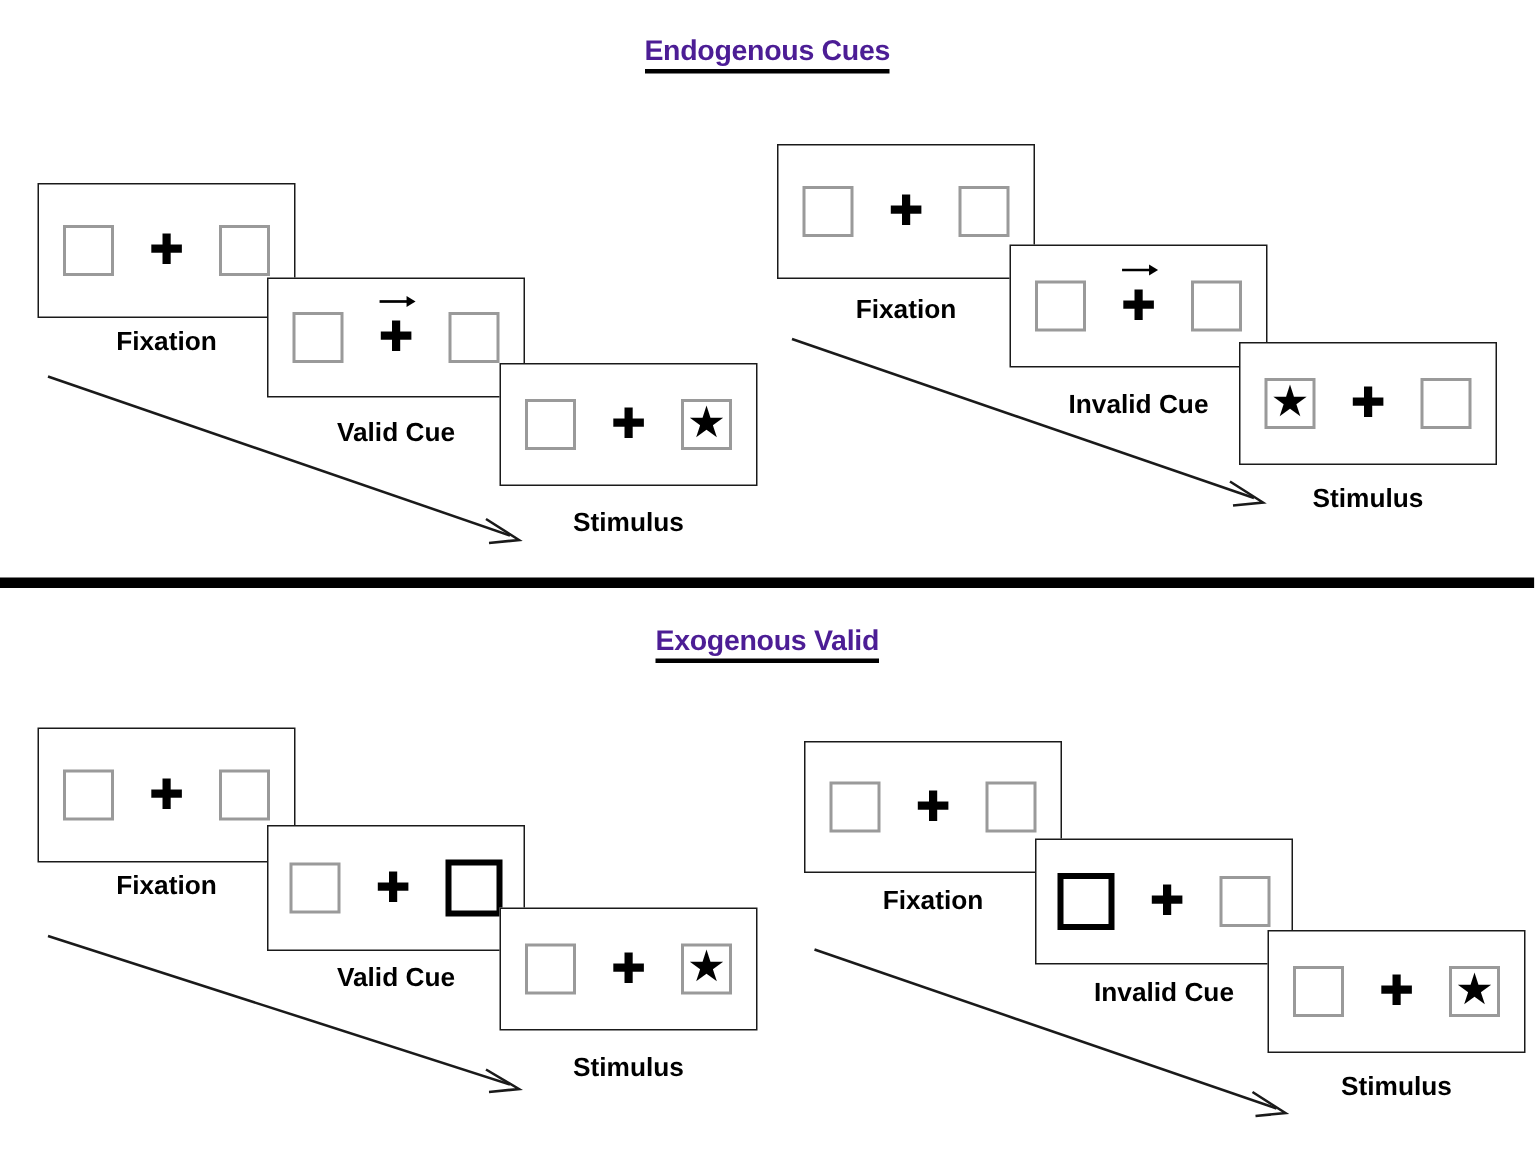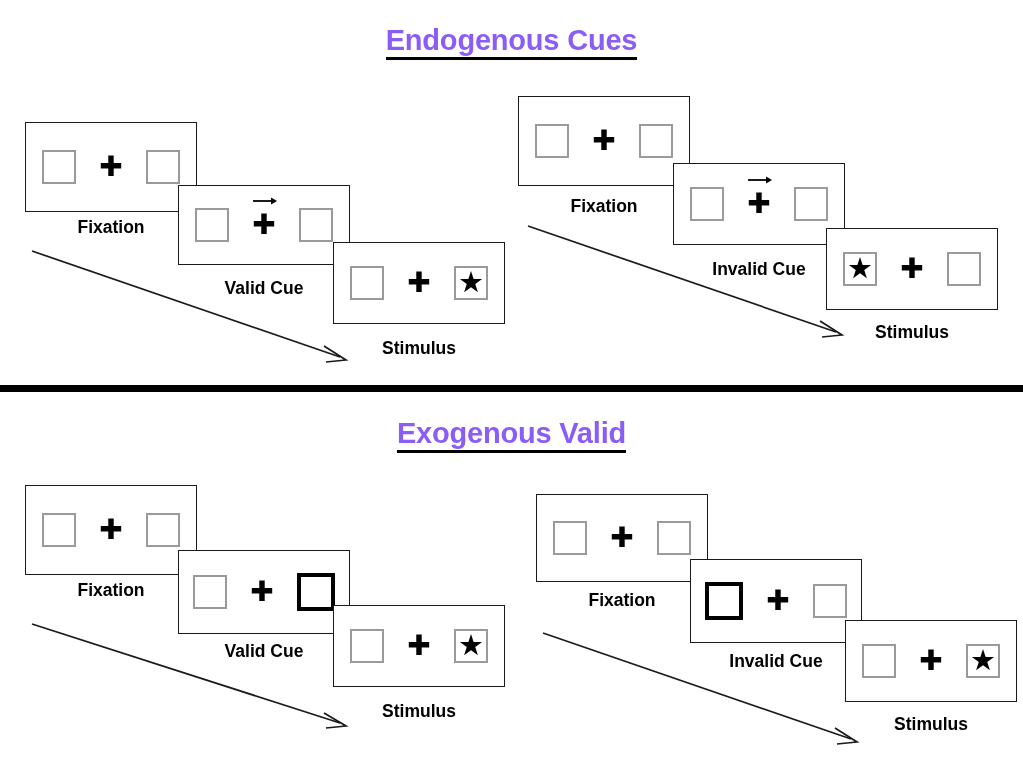--- a/index.html
+++ b/index.html
@@ -17,23 +17,23 @@
     background: #ffffff;
     overflow: hidden;
   }
 
   
   .section-title {
     position: absolute;
     width: 100%;
     left: 0;
     text-align: center;
-    font-size: 29px;
+    font-size: 19px;
     font-weight: bold;
-    color: #8b5cf6;
+    color: #4c1d95;
     letter-spacing: -0.2px;
   }
   .section-title span.tt {
     border-bottom: 3px solid #000000;
     padding-bottom: 1px;
   }
 
   
   .divider {
     position: absolute;

